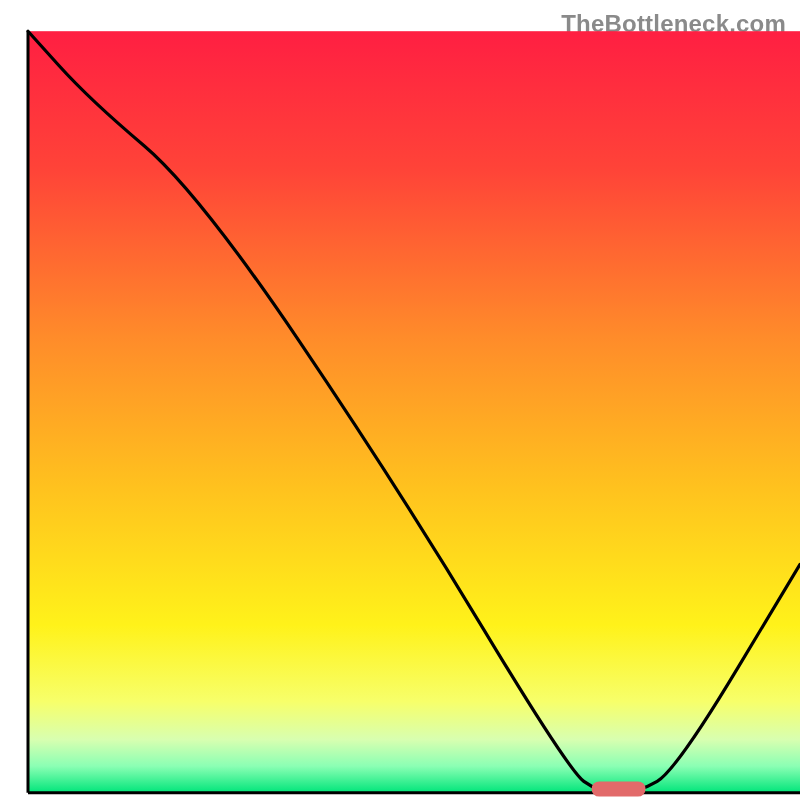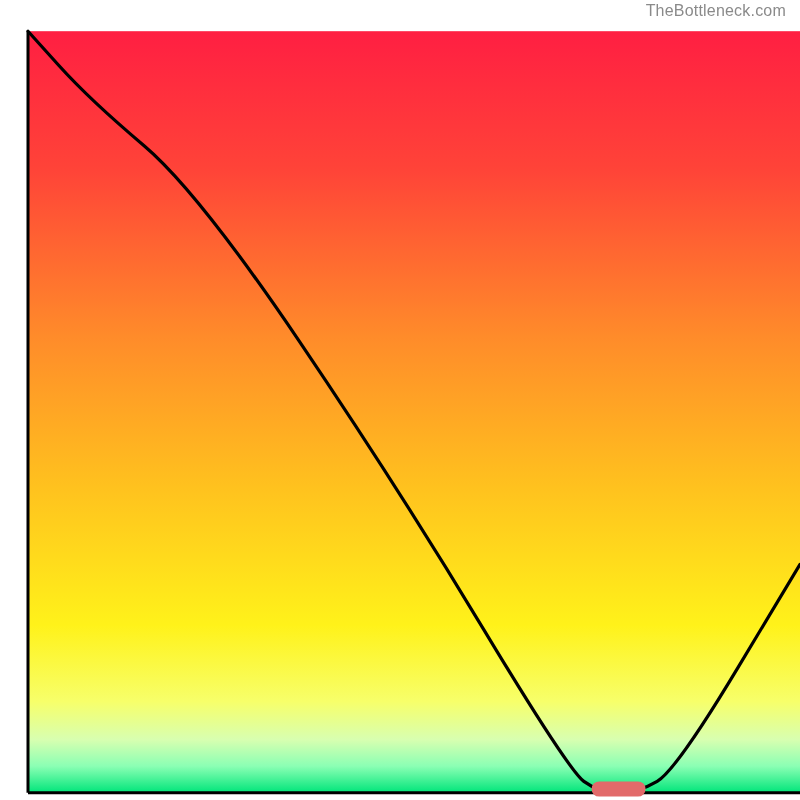--- a/index.html
+++ b/index.html
@@ -11,24 +11,24 @@
     font-family: Arial, Helvetica, sans-serif;
     overflow: hidden;
   }
   .stage {
     position: relative;
     width: 800px;
     height: 800px;
   }
   .watermark {
     position: absolute;
-    top: 2px;
+    top: 10px;
     right: 14px;
-    font-size: 16px;
-    font-weight: 400;
+    font-size: 24px;
+    font-weight: 700;
     color: #8a8a8a;
     letter-spacing: 0.2px;
     user-select: none;
   }
   svg.plot {
     position: absolute;
     top: 0;
     left: 0;
   }
 </style>

